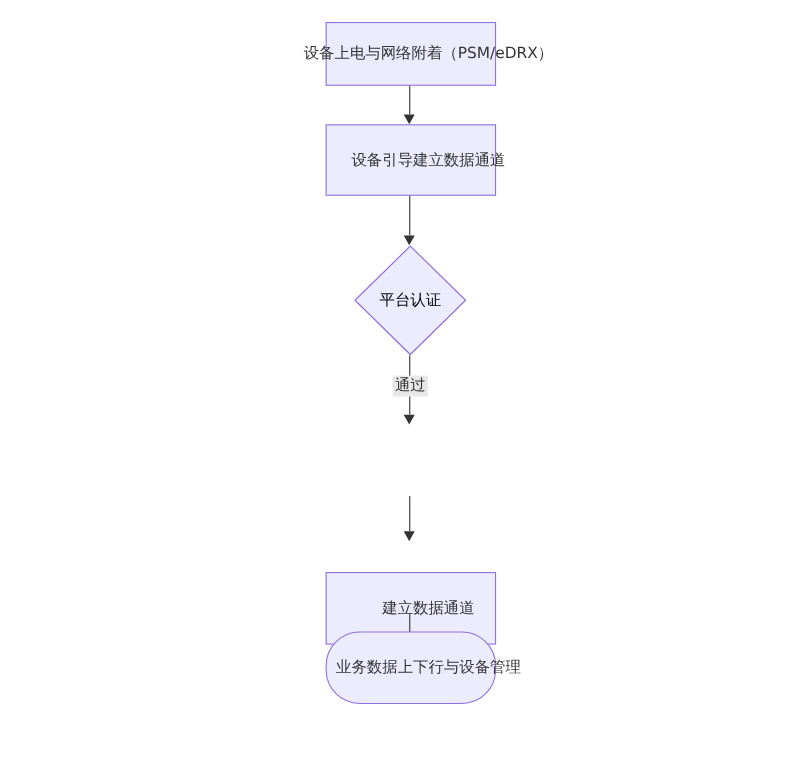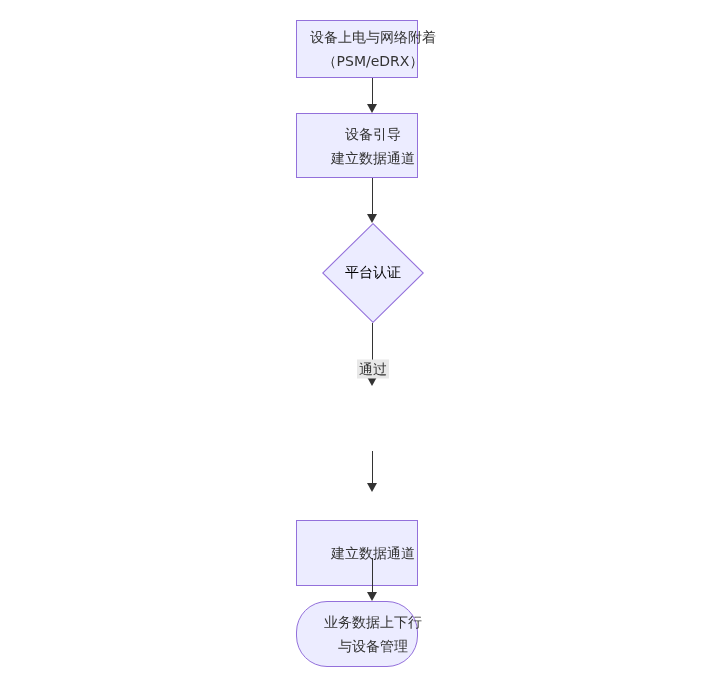--- a/index.html
+++ b/index.html
@@ -12,40 +12,39 @@
     position: relative;
     width: 726px;
     height: 700px;
     background: #ffffff;
     overflow: hidden;
   }
   
   .node {
     position: absolute;
     left: 296px;
-    width: 122px;
+    width: 155px;
     box-sizing: border-box;
     background: #ECECFF;
     border: 1.3px solid #9370DB;
     display: flex;
-    flex-direction: column;
     align-items: center;
     justify-content: center;
     text-align: center;
     color: #333333;
     font-size: 14px;
     line-height: 24px;
     white-space: nowrap;
     padding-left: 32px;
   }
   .n1 { top: 20px;  height: 58px; }
   .n2 { top: 113px; height: 65px; }
   .n3 { top: 386px; height: 65px; }
   .n4 { top: 520px; height: 66px; }
-  .n5 { top: 601px; height: 66px; border-radius: 31px; }
+  .n5 { top: 574px; height: 66px; border-radius: 31px; }
 
   
   .diamond-wrap {
     position: absolute;
     left: 322px;
     top: 223px;
     width: 102px;
     height: 100px;
   }
   .diamond-wrap svg { position: absolute; left: 0; top: 0; }
@@ -83,21 +82,21 @@
   }
   .ah1 { top: 104px; }
   .ah2 { top: 214px; }
   .ah3 { top: 377px; }
   .ah4 { top: 483px; }
   .ah5 { top: 592px; }
 
   .edge-label {
     position: absolute;
     left: 373px;
-    top: 369px;
+    top: 351px;
     transform: translate(-50%, -50%);
     background: #e8e8e8;
     color: #333333;
     font-size: 14px;
     line-height: 19px;
     padding: 0 2px;
     white-space: nowrap;
   }
 </style>
 </head>

